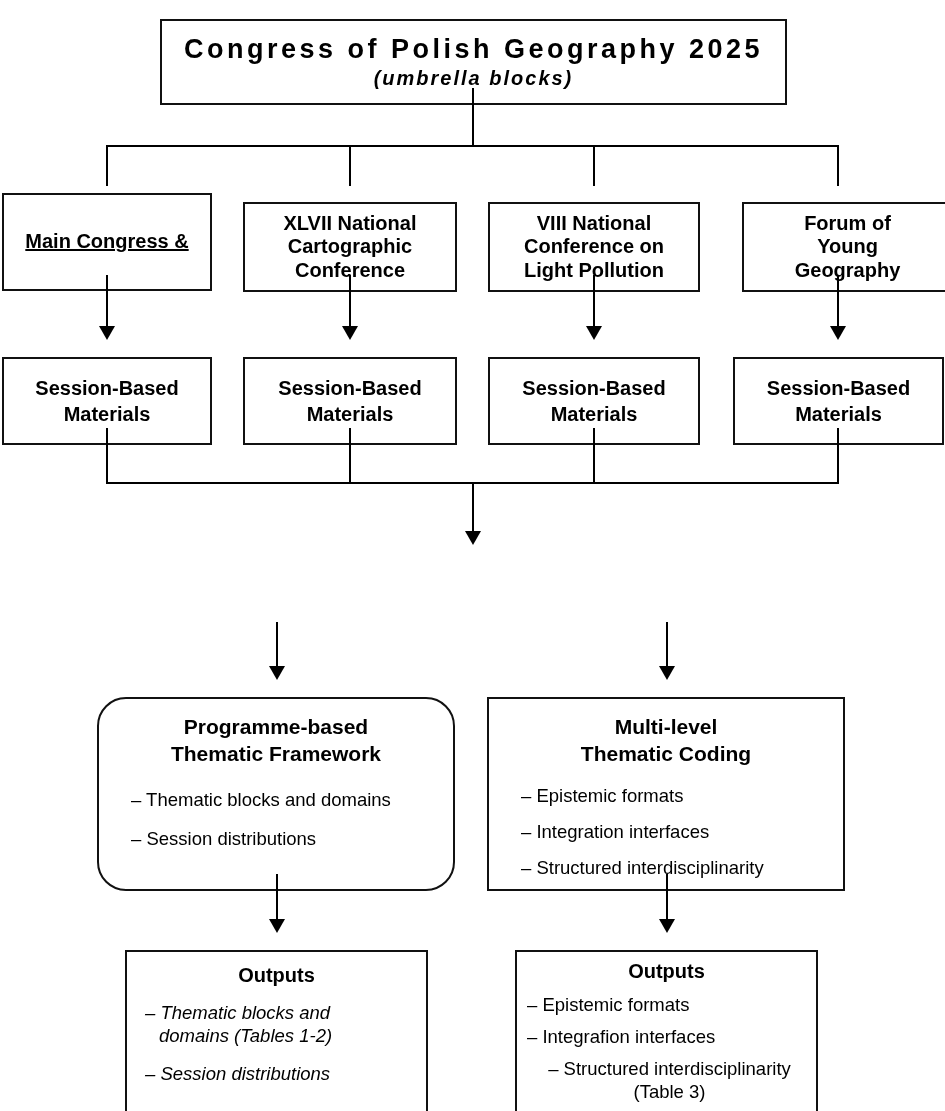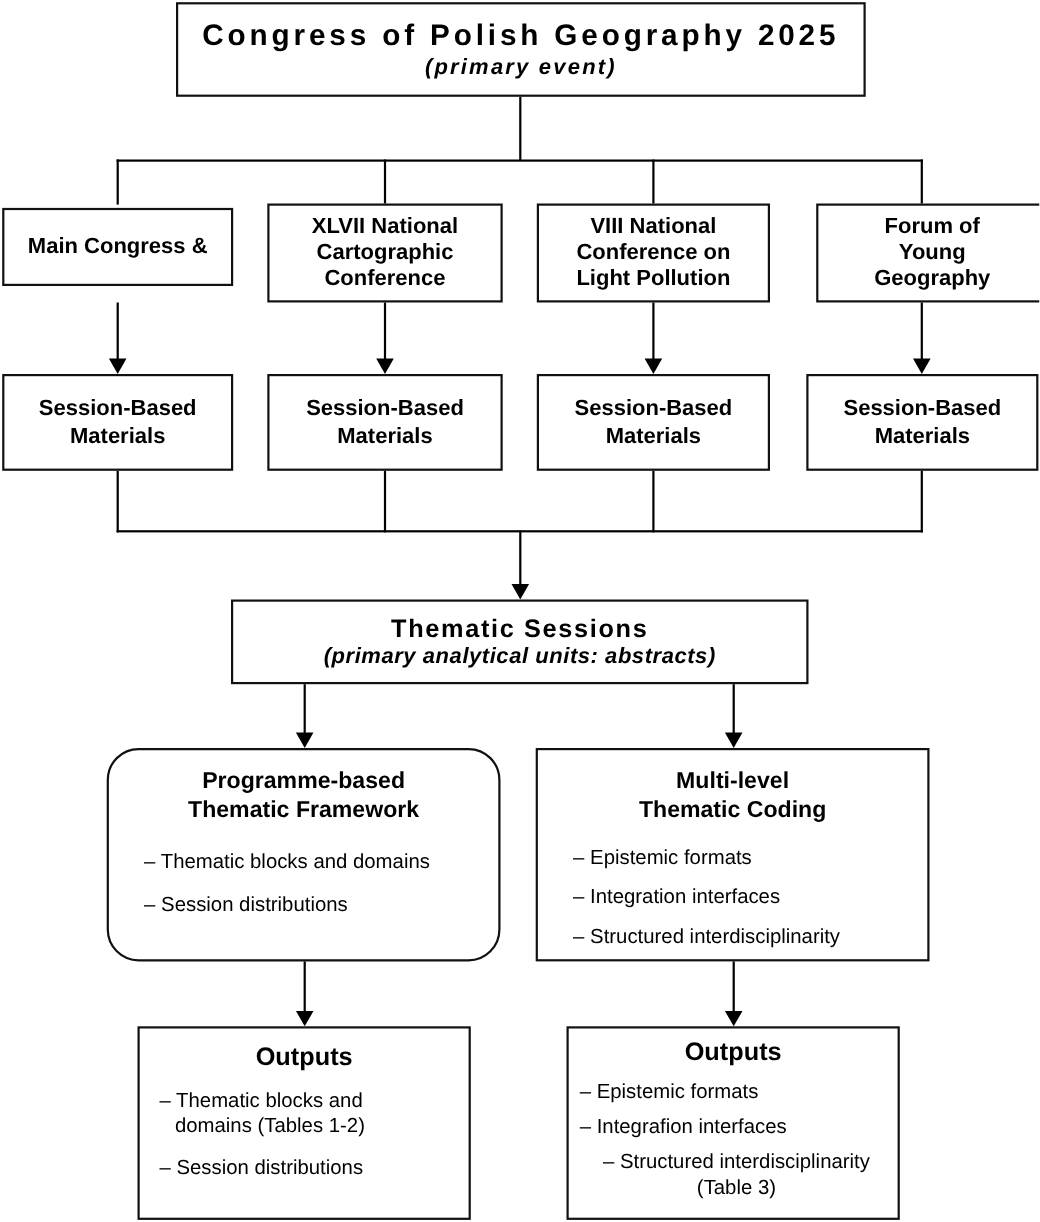--- a/index.html
+++ b/index.html
@@ -18,44 +18,45 @@
   .box {
     position: absolute;
     box-sizing: border-box;
     background: #ffffff;
     border: 2px solid #111;
     display: flex;
     flex-direction: column;
     align-items: center;
     justify-content: center;
     text-align: center;
+    margin-top: 17px;
   }
   .pre { white-space: pre-line; }
 
   
   .root-title   { font-size: 27px; font-weight: bold; letter-spacing: 3.5px; line-height: 1.15; }
   .root-sub     { font-size: 20px; font-weight: bold; font-style: italic; letter-spacing: 2px; margin-top: 2px; }
   .event-title  { font-size: 20px; font-weight: bold; line-height: 1.18; }
   .event-sub    { font-size: 15.5px; font-weight: bold; line-height: 1.22; margin-top: 1px; }
   .session-label{ font-size: 20px; font-weight: bold; line-height: 1.3; }
   .them-title   { font-size: 23px; font-weight: bold; letter-spacing: 1.5px; line-height: 1.2; }
   .them-sub     { font-size: 20px; font-weight: bold; font-style: italic; letter-spacing: 0.5px; margin-top: 1px; }
   .fw-title     { font-size: 21px; font-weight: bold; line-height: 1.3; margin-top: 14px; }
-  .out-title    { font-size: 23px; font-weight: bold; margin-top: 12px; }
+  .out-title    { font-size: 20px; font-weight: bold; margin-top: 12px; }
   .bullets {
     align-self: stretch;
     display: flex;
     flex-direction: column;
     text-align: left;
     font-size: 18.5px;
     line-height: 1.25;
   }
   .fw-bullets  { margin-top: 20px; padding: 0 10px 0 32px; gap: 16px; }
   .out-bullets { margin-top: 14px; gap: 15px; }
-  .out-bullets-left  { padding: 0 18px 0 18px; }
+  .out-bullets-left  { padding: 0 18px 0 18px; font-style: italic; }
   .out-bullets-right { padding: 0 4px 0 10px; }
   .bullet { white-space: pre-line; text-indent: -14px; padding-left: 14px; }
   .bullet-center { white-space: pre-line; text-align: center; text-indent: 0; padding-left: 0; }
 
   
   .vl { position: absolute; width: 2px; background: #000; }
   .hl { position: absolute; height: 2px; background: #000; }
   .arrow-down {
     position: absolute; width: 0; height: 0;
     border-left: 8px solid transparent;
@@ -63,31 +64,31 @@
     border-top: 14px solid #000;
   }
 </style>
 </head>
 <body>
 
 <div id="canvas">
 
   <div class="box" style="left:160px; top:2px; width:627px; height:86px;">
     <div class="root-title">Congress of Polish Geography 2025</div>
-    <div class="root-sub">(primary event)</div>
+    <div class="root-sub">(umbrella blocks)</div>
   </div>
 
   <div class="vl" style="left:472px; top:88px; height:58px;"></div>
   <div class="hl" style="left:106px; top:145px; width:733px;"></div>
   <div class="vl" style="left:106px; top:145px; height:41px;"></div>
   <div class="vl" style="left:349px; top:145px; height:41px;"></div>
   <div class="vl" style="left:593px; top:145px; height:41px;"></div>
   <div class="vl" style="left:837px; top:145px; height:41px;"></div>
 
-  <div class="box" style="left:2px; top:189px; width:210px; height:71px;">
+  <div class="box" style="left:2px; top:176px; width:210px; height:98px;text-decoration:underline;">
     <div class="event-title">Main Congress &amp;</div>
   </div>
   <div class="box" style="left:488px; top:185px; width:212px; height:90px;">
     <div class="event-title pre">VIII National
 Conference on
 Light Pollution</div>
   </div>
   <div class="box" style="left:243px; top:185px; width:214px; height:90px;">
     <div class="event-title pre">XLVII National
 Cartographic
@@ -126,24 +127,20 @@
   </div>
 
   <div class="vl" style="left:106px; top:428px; height:56px;"></div>
   <div class="vl" style="left:349px; top:428px; height:56px;"></div>
   <div class="vl" style="left:593px; top:428px; height:56px;"></div>
   <div class="vl" style="left:837px; top:428px; height:56px;"></div>
   <div class="hl" style="left:106px; top:482px; width:733px;"></div>
   <div class="vl" style="left:472px; top:482px; height:51px;"></div>
   <div class="arrow-down" style="left:465px; top:531px;"></div>
 
-  <div class="box" style="left:210px; top:545px; width:525px; height:77px;">
-    <div class="them-title">Thematic Sessions</div>
-    <div class="them-sub">(primary analytical units: abstracts)</div>
-  </div>
 
   <div class="vl" style="left:276px; top:622px; height:47px;"></div>
   <div class="arrow-down" style="left:269px; top:666px;"></div>
   <div class="vl" style="left:666px; top:622px; height:47px;"></div>
   <div class="arrow-down" style="left:659px; top:666px;"></div>
 
   <div class="box" style="left:97px; top:680px; width:358px; height:194px; justify-content:flex-start;border-radius:29px;">
     <div class="fw-title pre">Programme-based
 Thematic Framework</div>
     <div class="bullets fw-bullets">

